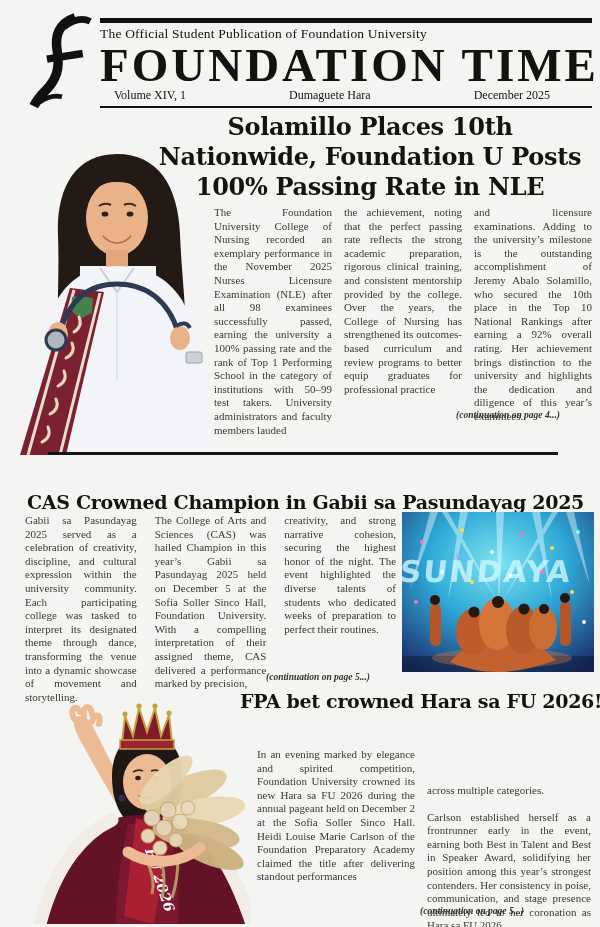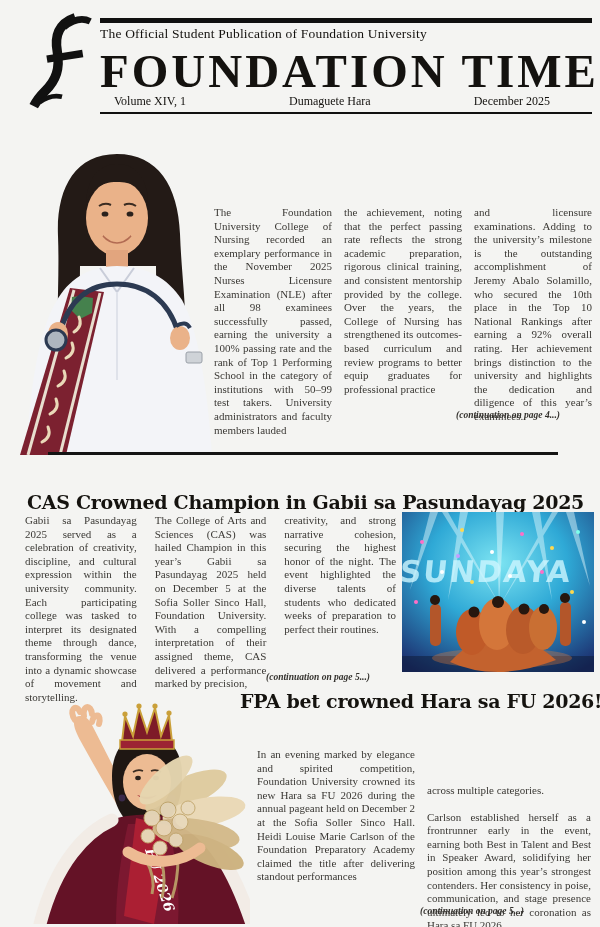--- a/index.html
+++ b/index.html
@@ -6,21 +6,21 @@
   .page{position:relative;width:600px;height:927px;margin:0 auto;background:#f4f4f2;overflow:hidden;
         font-family:"Liberation Serif",serif;color:#3b3935;}
   .abs{position:absolute;}
 
   
   .mast-block{left:100px;top:18px;width:492px;}
   .rule-thick{height:5px;background:#101010;}
   .rule-thin{height:2px;background:#101010;margin-top:2px;}
   .tagline{font-size:13.5px;color:#14120f;margin-top:3px;letter-spacing:.2px;}
   .mast-title{font-family:"Liberation Serif",serif;font-weight:bold;font-size:47px;line-height:1.02;
-              letter-spacing:3px;color:#14120f;white-space:nowrap;margin-top:6px;}
+              letter-spacing:3px;color:#14120f;white-space:nowrap;}
   .mast-meta{display:flex;justify-content:space-between;font-size:12px;color:#14120f;
              padding:0 42px 1px 14px;margin-top:-2px;align-items:flex-end;}
 
   
   .slab{font-family:"DejaVu Serif","Liberation Serif",serif;font-weight:bold;color:#15130f;letter-spacing:-0.3px;}
   .h-nle{left:145px;top:112px;width:450px;font-size:24px;line-height:30px;text-align:center;}
   .h-kick{left:27px;top:464px;font-size:22px;line-height:26px;white-space:nowrap;}
   .h-kas{left:27px;top:490px;font-size:19px;line-height:24px;white-space:nowrap;}
   .h-hara{left:240px;top:690px;width:350px;font-size:19px;text-align:center;white-space:nowrap;}
 
@@ -49,20 +49,21 @@
     <div class="tagline">The Official Student Publication of Foundation University</div>
     <div class="mast-title">FOUNDATION TIME</div>
     <div class="mast-meta">
       <span>Volume XIV, 1</span>
       <span>Dumaguete Hara</span>
       <span>December 2025</span>
     </div>
     <div class="rule-thin"></div>
   </div>
 
+  <div class="abs slab h-nle">Solamillo Places 10th Nationwide, Foundation U Posts 100% Passing Rate in NLE</div>
 
   <div class="abs" style="left:0;top:140px;width:235px;height:315px;">
     <svg width="235" height="315" viewBox="0 0 235 315">
       <path d="M117 14 C74 14 56 50 58 96 C60 150 54 190 62 230 C76 214 80 168 80 126 L156 126 C156 170 162 214 182 230 C190 186 182 148 180 94 C178 46 158 14 117 14 Z" fill="#231a16"></path>
       <ellipse cx="117" cy="78" rx="31" ry="38" fill="#eab289"></ellipse>
       <path d="M86 62 C88 34 102 24 118 24 C136 24 148 40 148 62 C140 46 132 42 117 42 C100 42 92 50 86 62 Z" fill="#231a16"></path>
       <ellipse cx="105" cy="74" rx="3.4" ry="2.6" fill="#2a211c"></ellipse>
       <ellipse cx="130" cy="74" rx="3.4" ry="2.6" fill="#2a211c"></ellipse>
       <path d="M99 66 q6 -4 12 -1 M124 65 q6 -3 12 1" stroke="#3a2c22" stroke-width="2" fill="none"></path>
       <path d="M103 96 Q117 110 131 96 Q125 103 117 103 Q109 103 103 96 Z" fill="#fff" stroke="#b26b52" stroke-width="1.5"></path>

